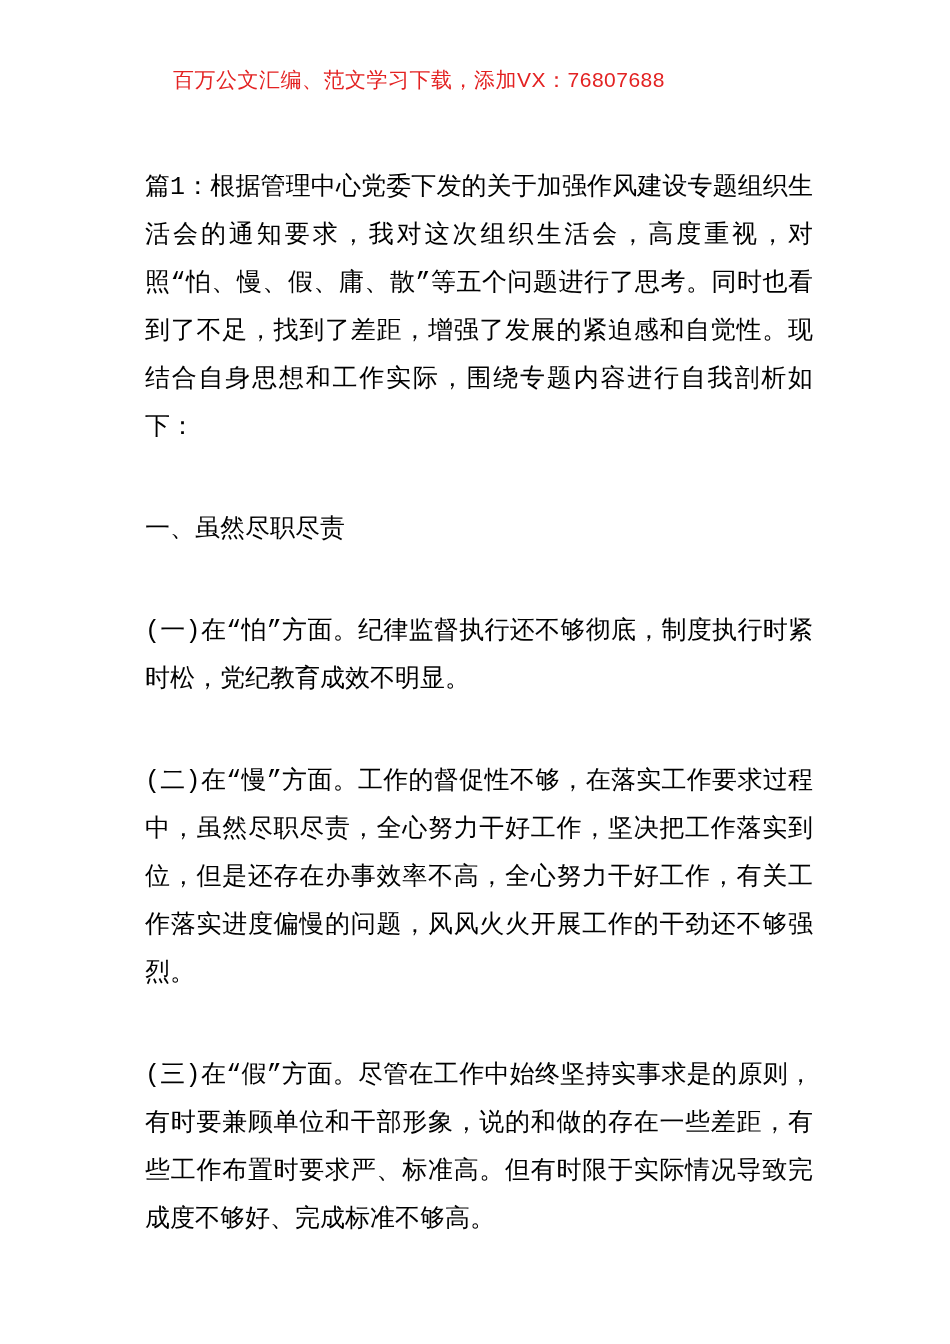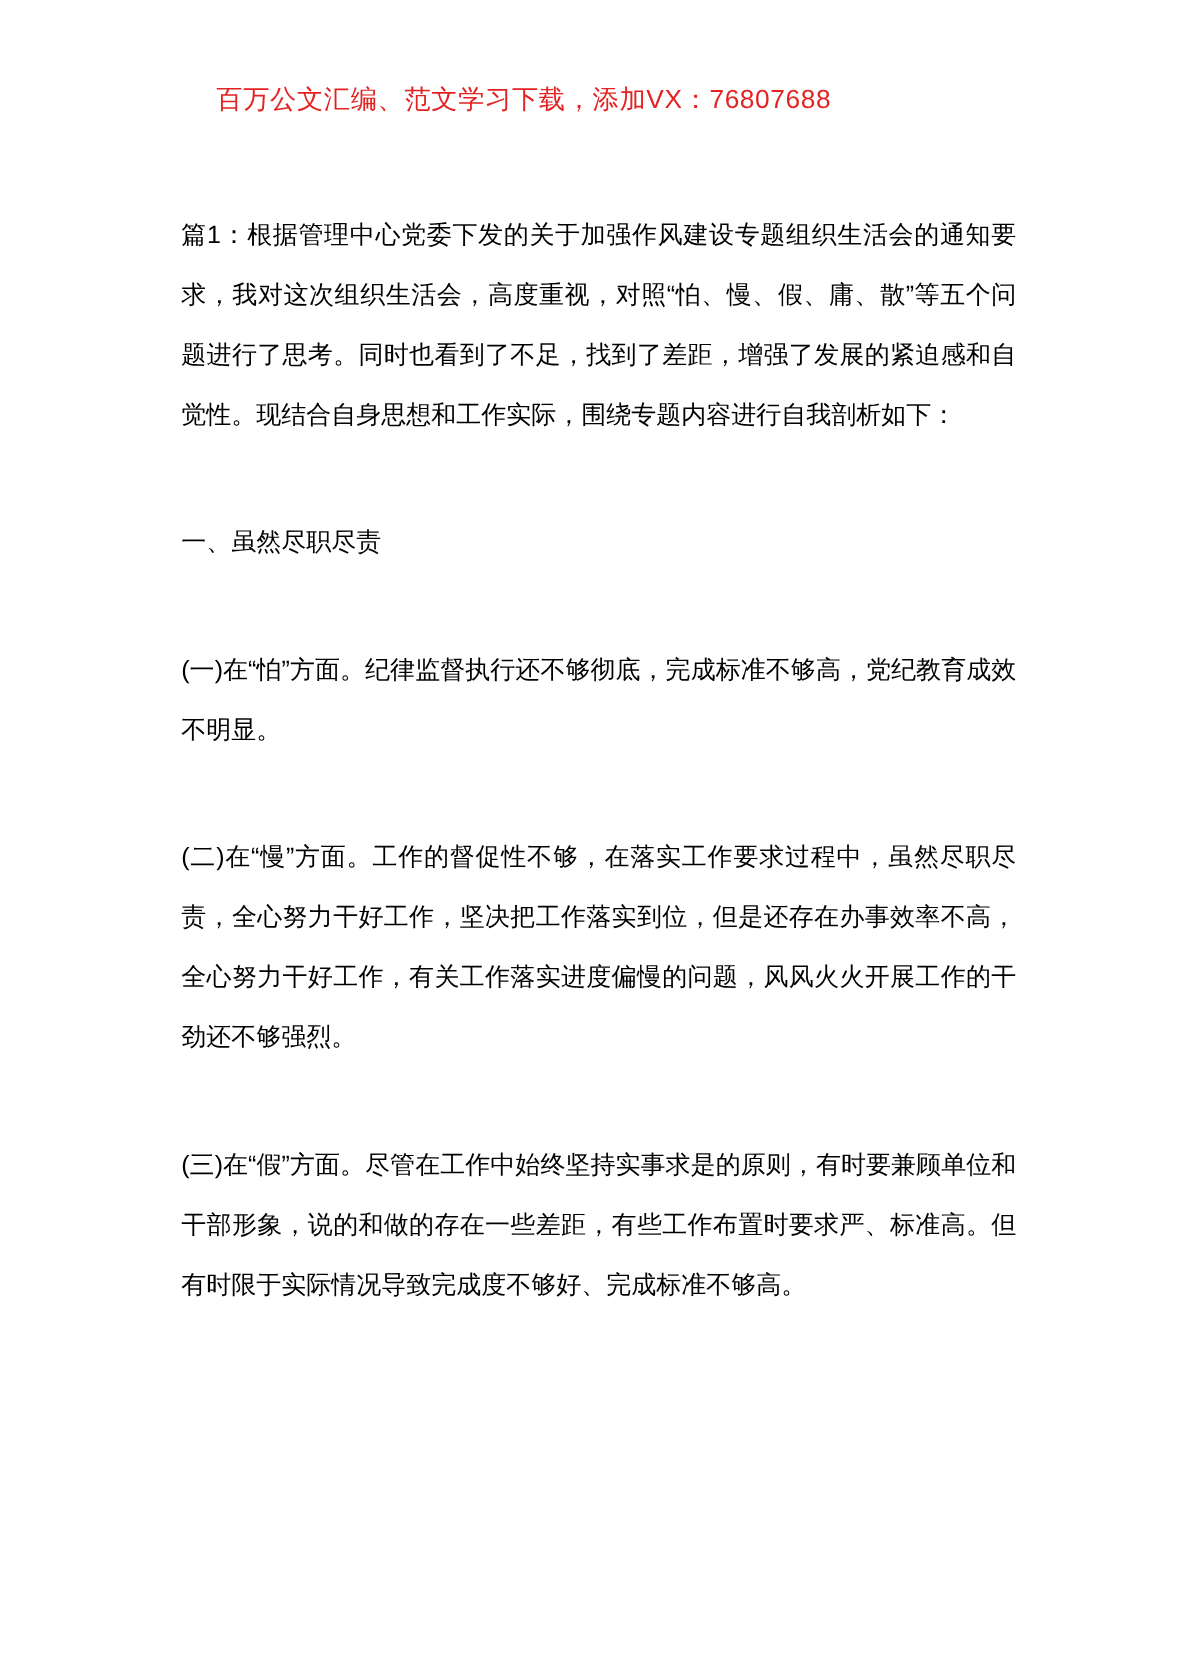--- a/index.html
+++ b/index.html
@@ -25,38 +25,39 @@
     line-height: 28px;
     color: var(--notice-color, #e32222);
     letter-spacing: 0.5px;
   }
   .content {
     position: absolute;
     top: 164px;
     left: 145px;
     width: 668px;
     color: var(--text-color, #000000);
-    font-size: 20px;
+    font-size: 25px;
     line-height: 48px;
     text-align: justify;
     word-break: break-all;
+    font-family: Liberation Mono, monospace;
   }
   .para {
     margin: 0 0 54px 0;
   }
   .para:last-child {
     margin-bottom: 0;
   }
 </style>
 </head>
 <body>
 
 <div class="page">
   <div class="notice">百万公文汇编、范文学习下载，添加VX：76807688</div>
 
   <div class="content">
     <p class="para">篇1：根据管理中心党委下发的关于加强作风建设专题组织生活会的通知要求，我对这次组织生活会，高度重视，对照“怕、慢、假、庸、散”等五个问题进行了思考。同时也看到了不足，找到了差距，增强了发展的紧迫感和自觉性。现结合自身思想和工作实际，围绕专题内容进行自我剖析如下：</p>
     <p class="para">一、虽然尽职尽责</p>
-    <p class="para">(一)在“怕”方面。纪律监督执行还不够彻底，完成标准不够高，党纪教育成效不明显。</p>
+    <p class="para">(一)在“怕”方面。纪律监督执行还不够彻底，制度执行时紧时松，党纪教育成效不明显。</p>
     <p class="para">(二)在“慢”方面。工作的督促性不够，在落实工作要求过程中，虽然尽职尽责，全心努力干好工作，坚决把工作落实到位，但是还存在办事效率不高，全心努力干好工作，有关工作落实进度偏慢的问题，风风火火开展工作的干劲还不够强烈。</p>
     <p class="para">(三)在“假”方面。尽管在工作中始终坚持实事求是的原则，有时要兼顾单位和干部形象，说的和做的存在一些差距，有些工作布置时要求严、标准高。但有时限于实际情况导致完成度不够好、完成标准不够高。</p>
   </div>
 </div>
 
 </body></html>

